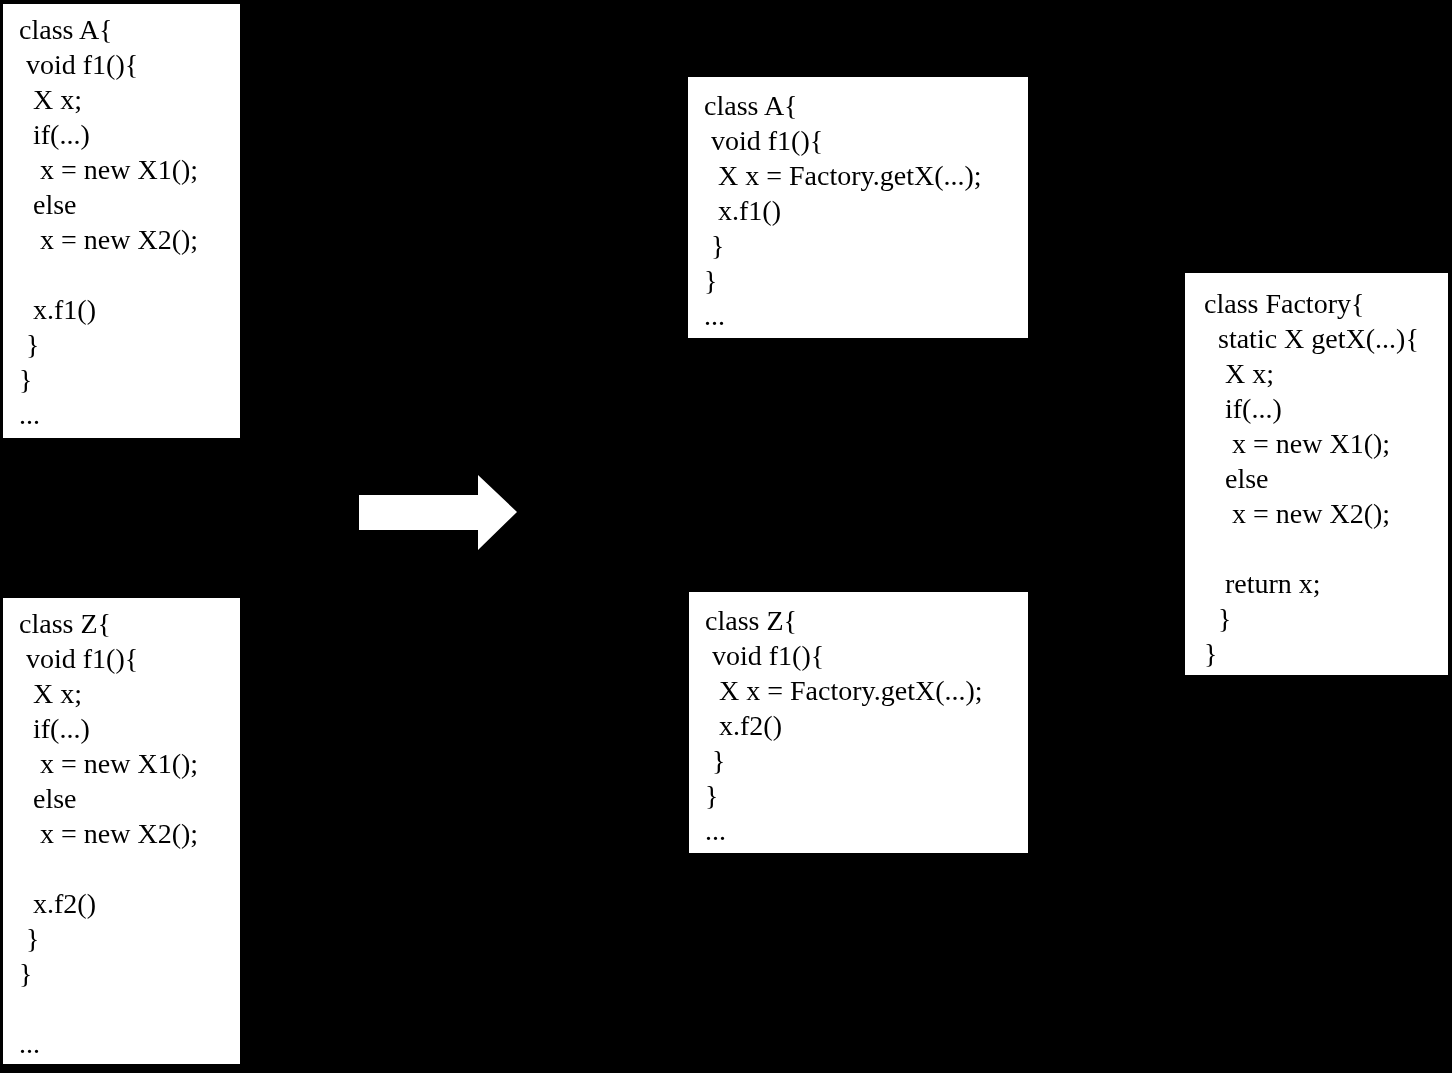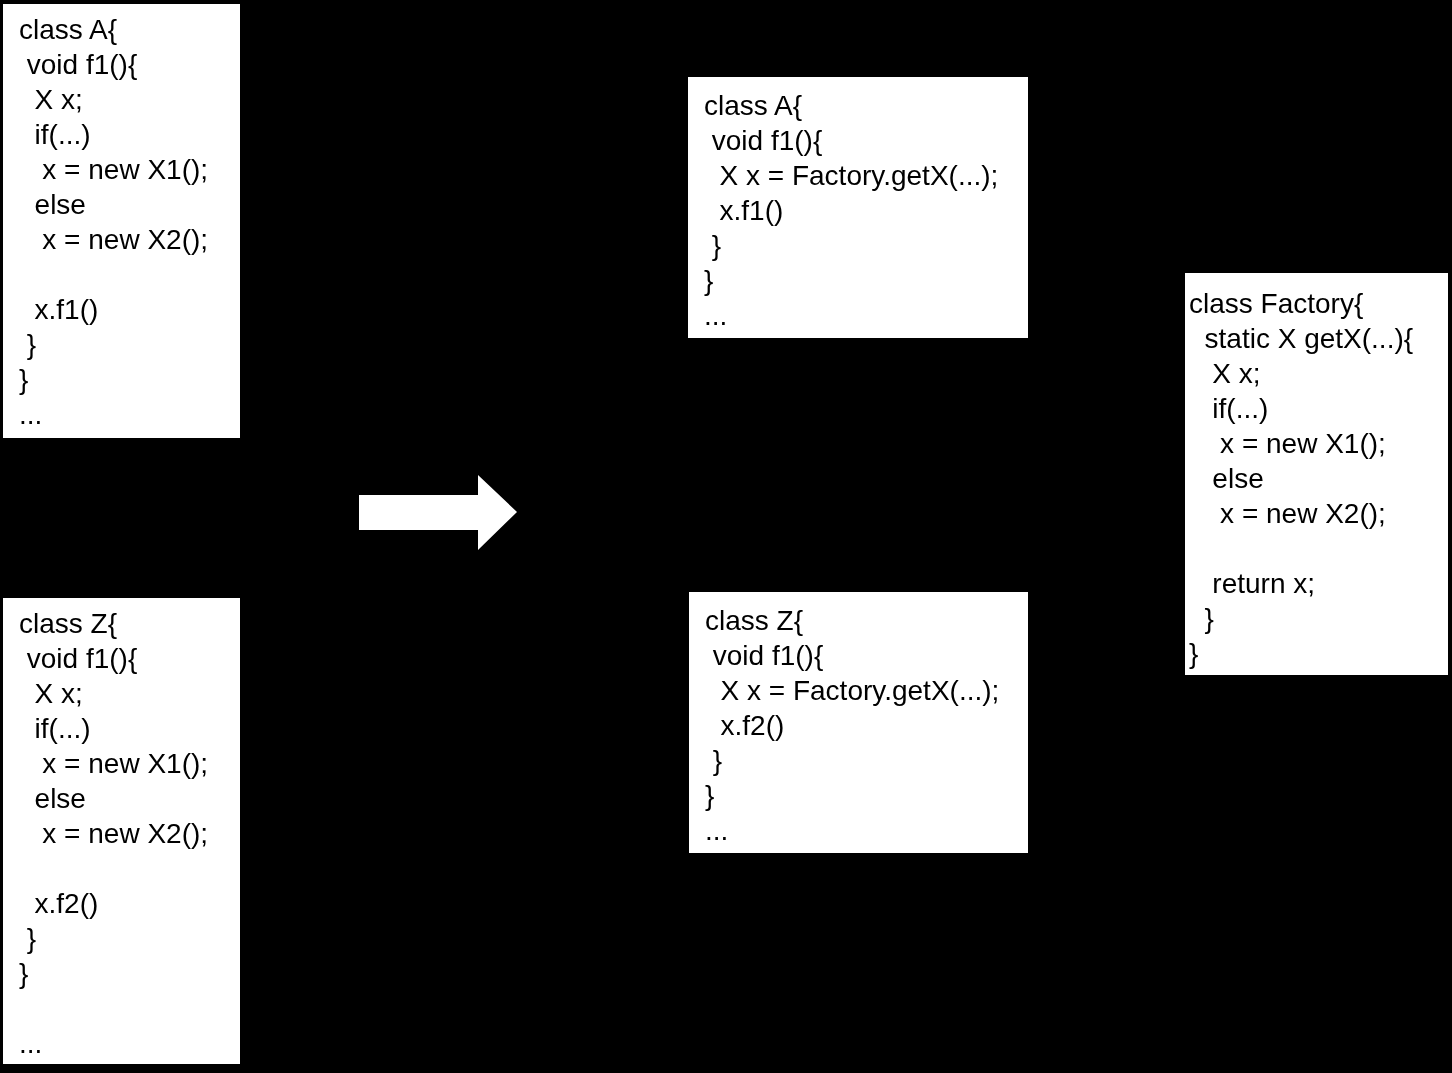--- a/index.html
+++ b/index.html
@@ -17,33 +17,33 @@
     overflow: hidden;
     font-family: "Liberation Sans", "DejaVu Sans", sans-serif;
   }
   .code-box {
     position: absolute;
     background: var(--box-bg);
     color: var(--text);
   }
   .code-box pre {
     margin: 0;
-    font-family: Liberation Sans, sans-serif;
+    font-family: Liberation Serif, serif;
     font-size: 28px;
     line-height: 35px;
     white-space: pre;
     padding: 8px 6px 0 16px;
   }
   #box-a-before   { left: 3px;    top: 4px;   width: 237px; height: 434px; }
   #box-z-before   { left: 3px;    top: 598px; width: 237px; height: 466px; }
   #box-a-after    { left: 688px;  top: 77px;  width: 340px; height: 261px; }
   #box-z-after    { left: 689px;  top: 592px; width: 339px; height: 261px; }
   #box-factory    { left: 1185px; top: 273px; width: 263px; height: 402px; }
   #box-a-after pre, #box-z-after pre { padding-top: 11px; }
-  #box-factory pre { padding-top: 13px; padding-left: 4px; }
+  #box-factory pre { padding-top: 13px; padding-left: 19px; }
   .arrow-svg {
     position: absolute;
     left: 359px;
     top: 475px;
     width: 158px;
     height: 75px;
     display: block;
   }
   .arrow-svg polygon { fill: var(--arrow); }
 </style>

